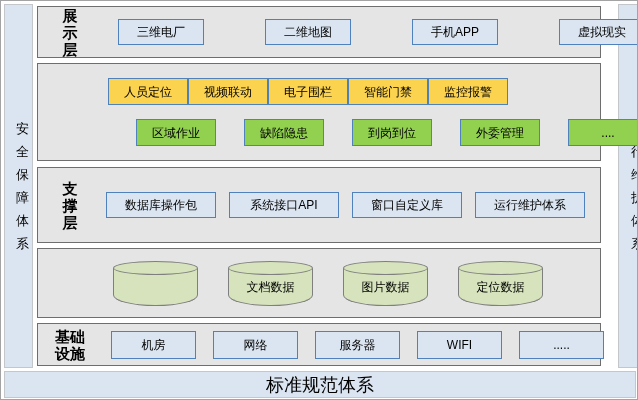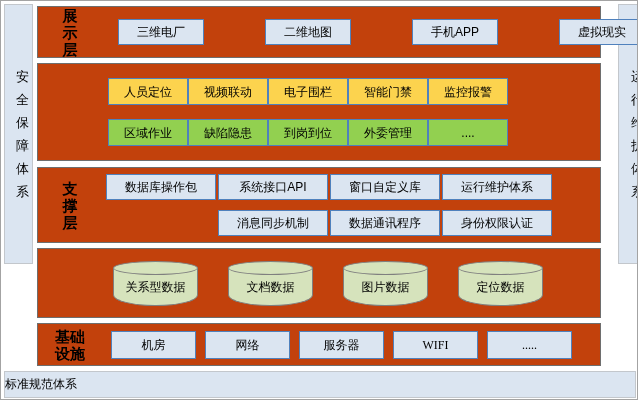--- a/index.html
+++ b/index.html
@@ -6,43 +6,43 @@
   html,body { background:#fff; }
   body { font-family:"Liberation Sans","DejaVu Sans",sans-serif; color:#000; }
 
   .page {
     position:relative; width:638px; height:400px;
     background:#fff; border:1px solid #a3a3a3; overflow:hidden;
   }
 
   
   .vbar {
-    position:absolute; top:3px; height:260px;
+    position:absolute; top:3px; height:364px;
     background:var(--panel-fill,#dbe5f1);
     border:1px solid var(--panel-border,#c3c7cc);
     display:flex; align-items:center; justify-content:center;padding-left:8px;
   }
   .vbar.left  { left:3px;  width:29px; }
   .vbar.right { left:605px; width:31px;margin-left:12px; }
   .vtext {
     width:14px; font-size:13px; line-height:23px;
     word-break:break-all; text-align:center;
   }
   .hbar {
     position:absolute; left:3px; top:370px; width:632px; height:27px;
     background:var(--panel-fill,#dbe5f1);
     border:1px solid var(--panel-border,#c3c7cc);
-    display:flex; align-items:center; 
-    font-size:12px;
+    display:flex; align-items:center; justify-content:center;
+    font-size:18px;
   }
 
   
   .layer {
     position:absolute; left:36px; width:564px;
-    background:#c2410c; border:1px solid var(--layer-border,#6e6e6e);
+    background:#e5e5e5; border:1px solid var(--layer-border,#6e6e6e);
   }
   .layer-presentation   { top:5px;   height:52px; }
   .layer-application    { top:62px;  height:98px; }
   .layer-support        { top:166px; height:76px;padding-left:8px; }
   .layer-data           { top:247px; height:70px; }
   .layer-infrastructure { top:322px; height:43px;padding-left:33px; }
 
   .layer-label {
     position:absolute; left:6px; top:0; bottom:0; width:52px;
     display:flex; align-items:center; justify-content:center;
@@ -57,40 +57,40 @@
     display:flex; flex-direction:column; justify-content:center;
   }
   .row { display:flex; }
 
   .box {
     display:flex; align-items:center; justify-content:center;
     font-size:12px; line-height:1; white-space:nowrap;
   }
   .box.blue   { background:var(--blue-fill,#dbe5f1);   border:1px solid var(--blue-border,#4f81bd); }
   .box.yellow { background:var(--yellow-fill,#fcd34e); border:1px solid var(--box-border,#4f81bd); }
-  .box.green  { background:var(--green-fill,#92d050);  border:1px solid var(--box-border,#4f81bd); }
+  .box.green  { background:var(--green-fill,#92d050);  border:1px solid var(--box-border,#4f81bd);margin-left:28px; }
 
   
   .layer-presentation .rows { left:80px; }
   .layer-presentation .row  { gap:61px; }
   .layer-presentation .box  { width:86px; height:26px; }
 
   .layer-application .rows { left:70px; gap:14px; }
   .layer-application .row  { }
   .layer-application .box  { width:80px; height:27px; }
 
   .layer-support .rows { left:68px; gap:10px; }
-  .layer-support .row  { gap:2px;justify-content:flex-end; }
+  .layer-support .row  { gap:13px; }
   .layer-support .box  { width:110px; height:26px; }
 
   .layer-data .rows { left:75px; }
   .layer-data .row  { gap:30px; }
 
   .layer-infrastructure .rows { left:73px; }
-  .layer-infrastructure .row  { gap:9px;font-family:Liberation Serif, serif; }
+  .layer-infrastructure .row  { gap:17px; }
   .layer-infrastructure .box  { width:85px; height:28px; }
 
   
   .cyl { position:relative; width:85px; height:45px; }
   .cyl-body {
     position:absolute; left:0; right:0; top:7px; bottom:0;
     background:var(--cylinder-fill,#d6e3bc);
     border:1px solid var(--cylinder-border,#7f7f7f); border-top:none;
     border-radius:0 0 42px 42px / 0 0 11px 11px;
   }
@@ -159,35 +159,29 @@
     <div class="layer-label">
       <div class="label-inner w1">支撑层</div>
     </div>
     <div class="rows">
       <div class="row">
         <div class="box blue">数据库操作包</div>
         <div class="box blue">系统接口API</div>
         <div class="box blue">窗口自定义库</div>
         <div class="box blue">运行维护体系</div>
       </div>
-      <div class="row">
-        <div class="box blue">消息同步机制</div>
-        <div class="box blue">数据通讯程序</div>
-        <div class="box blue">身份权限认证</div>
-      </div>
     </div>
   </div>
 
   <div class="layer layer-data">
     <div class="rows">
       <div class="row">
         <div class="cyl">
           <div class="cyl-body"></div>
           <div class="cyl-top"></div>
-          <div class="cyl-label">关系型数据</div>
         </div>
         <div class="cyl">
           <div class="cyl-body"></div>
           <div class="cyl-top"></div>
           <div class="cyl-label">文档数据</div>
         </div>
         <div class="cyl">
           <div class="cyl-body"></div>
           <div class="cyl-top"></div>
           <div class="cyl-label">图片数据</div>

